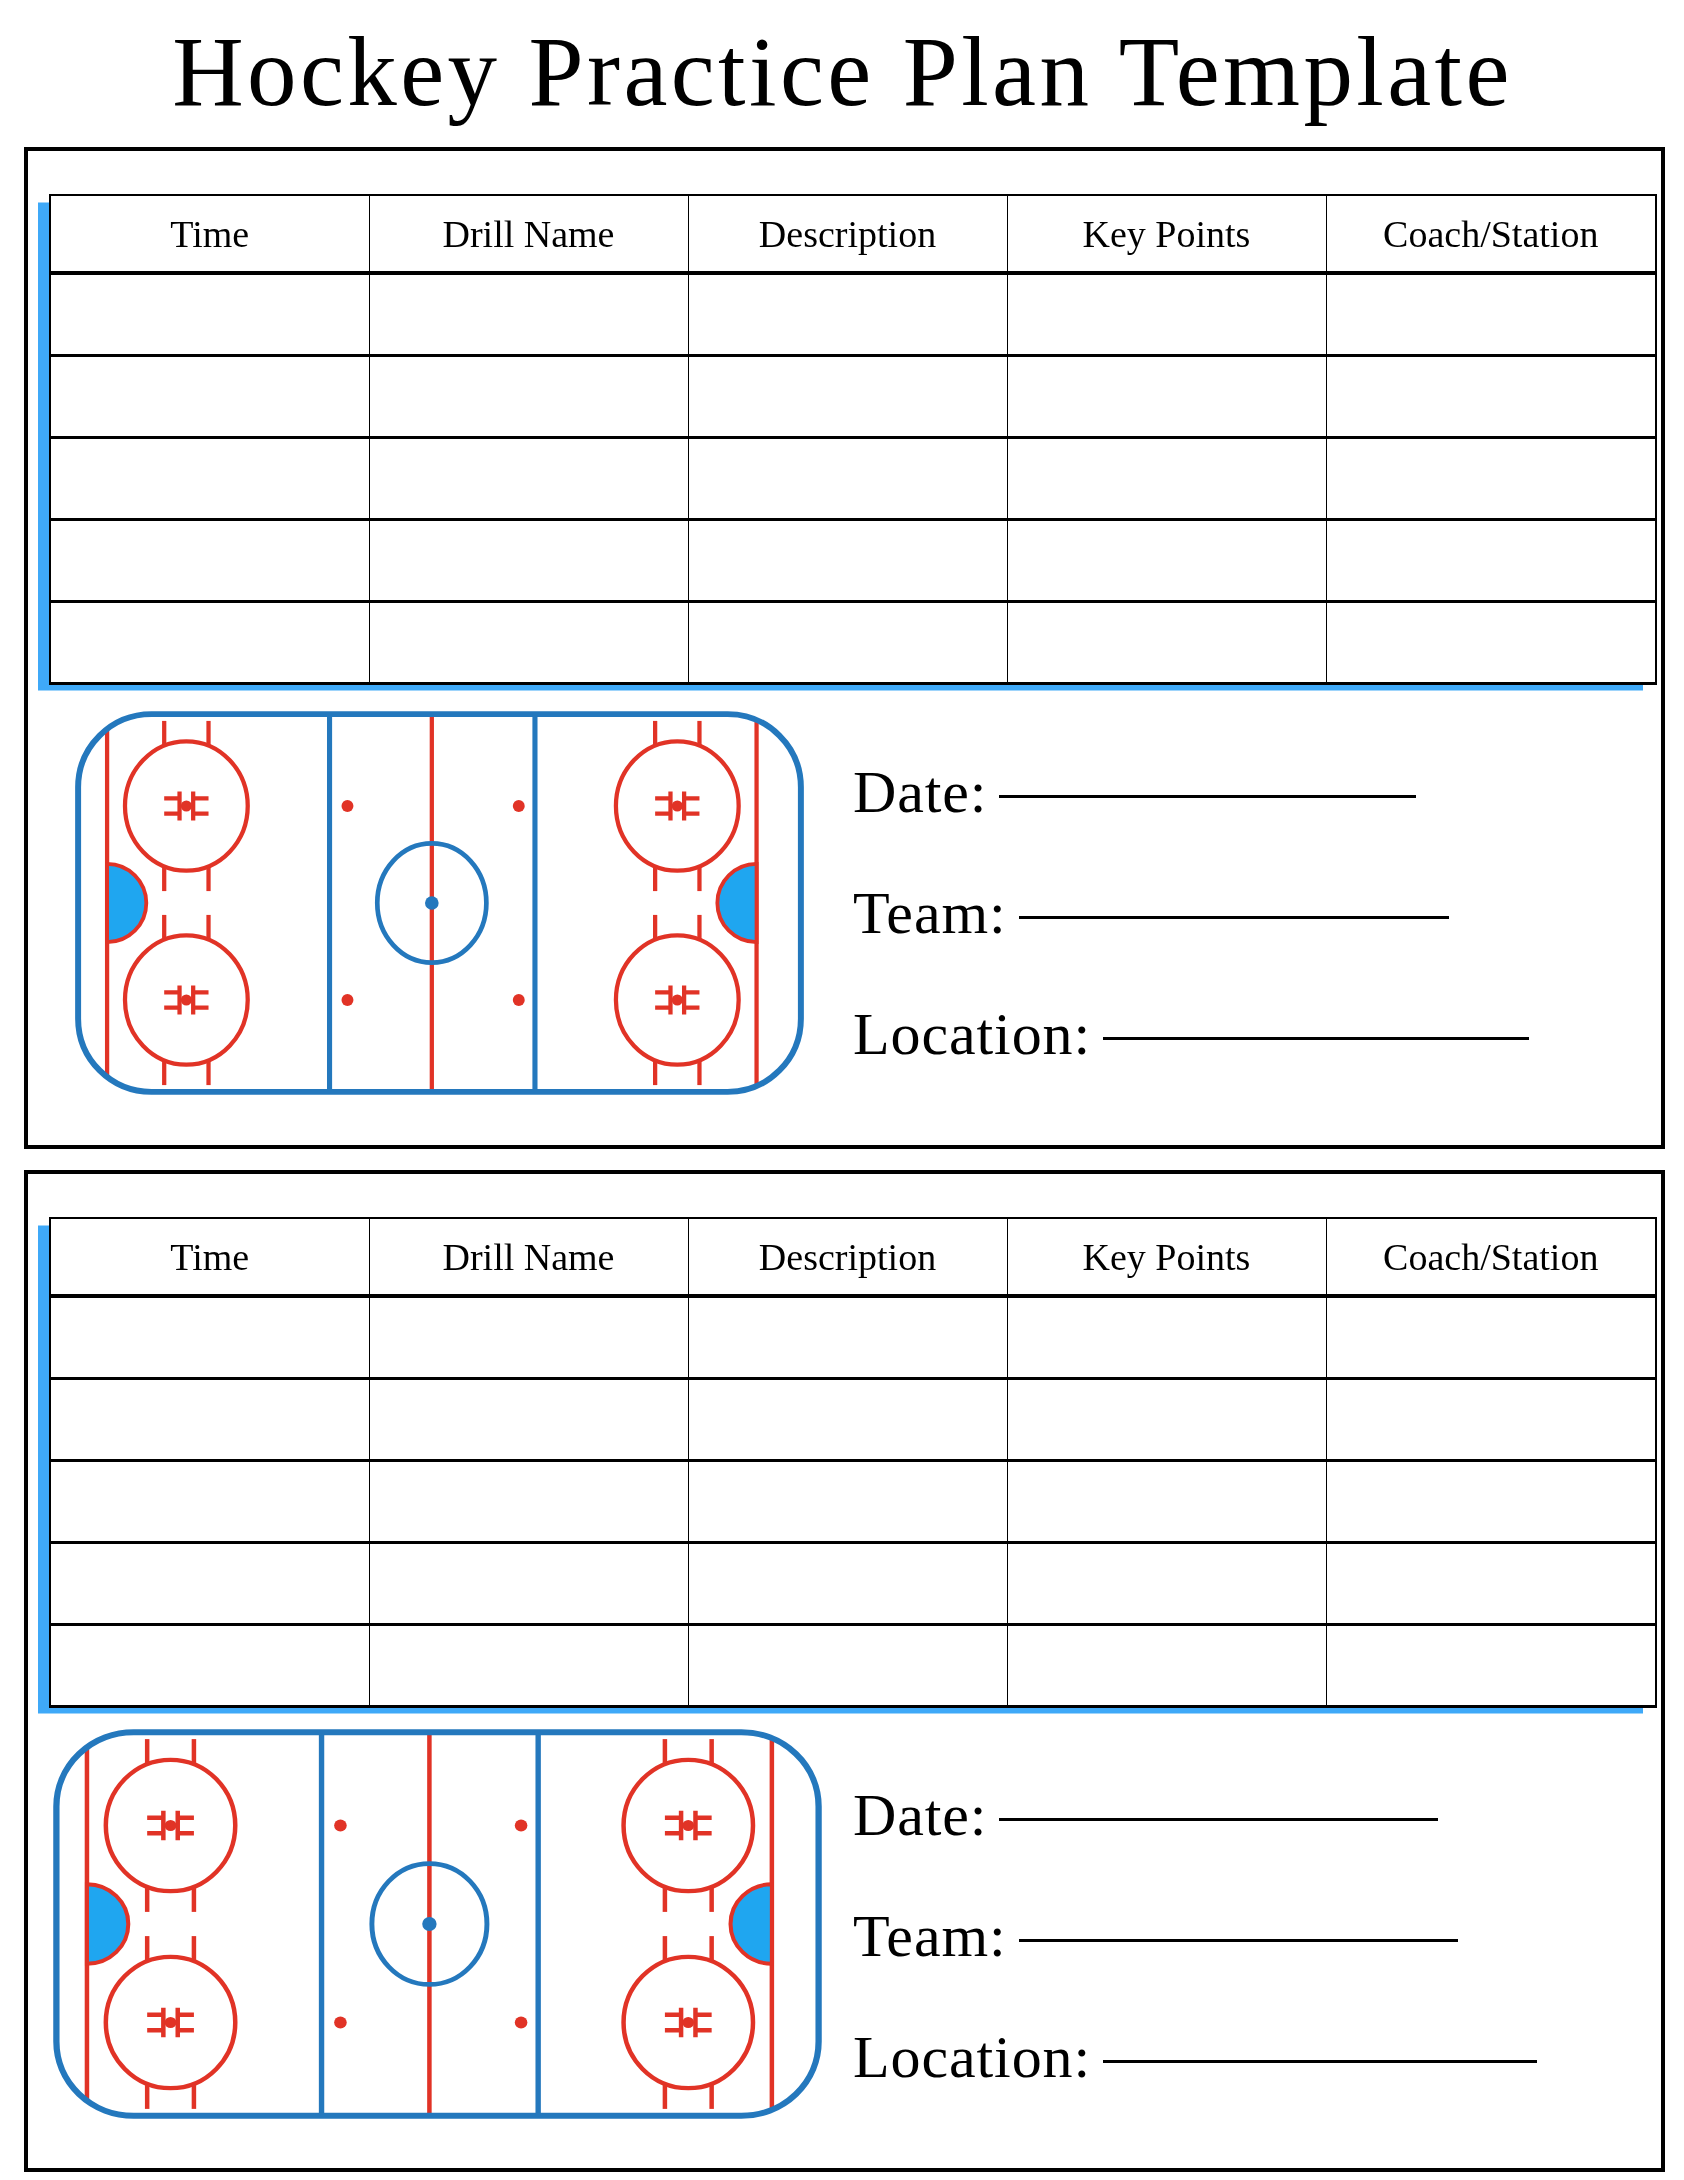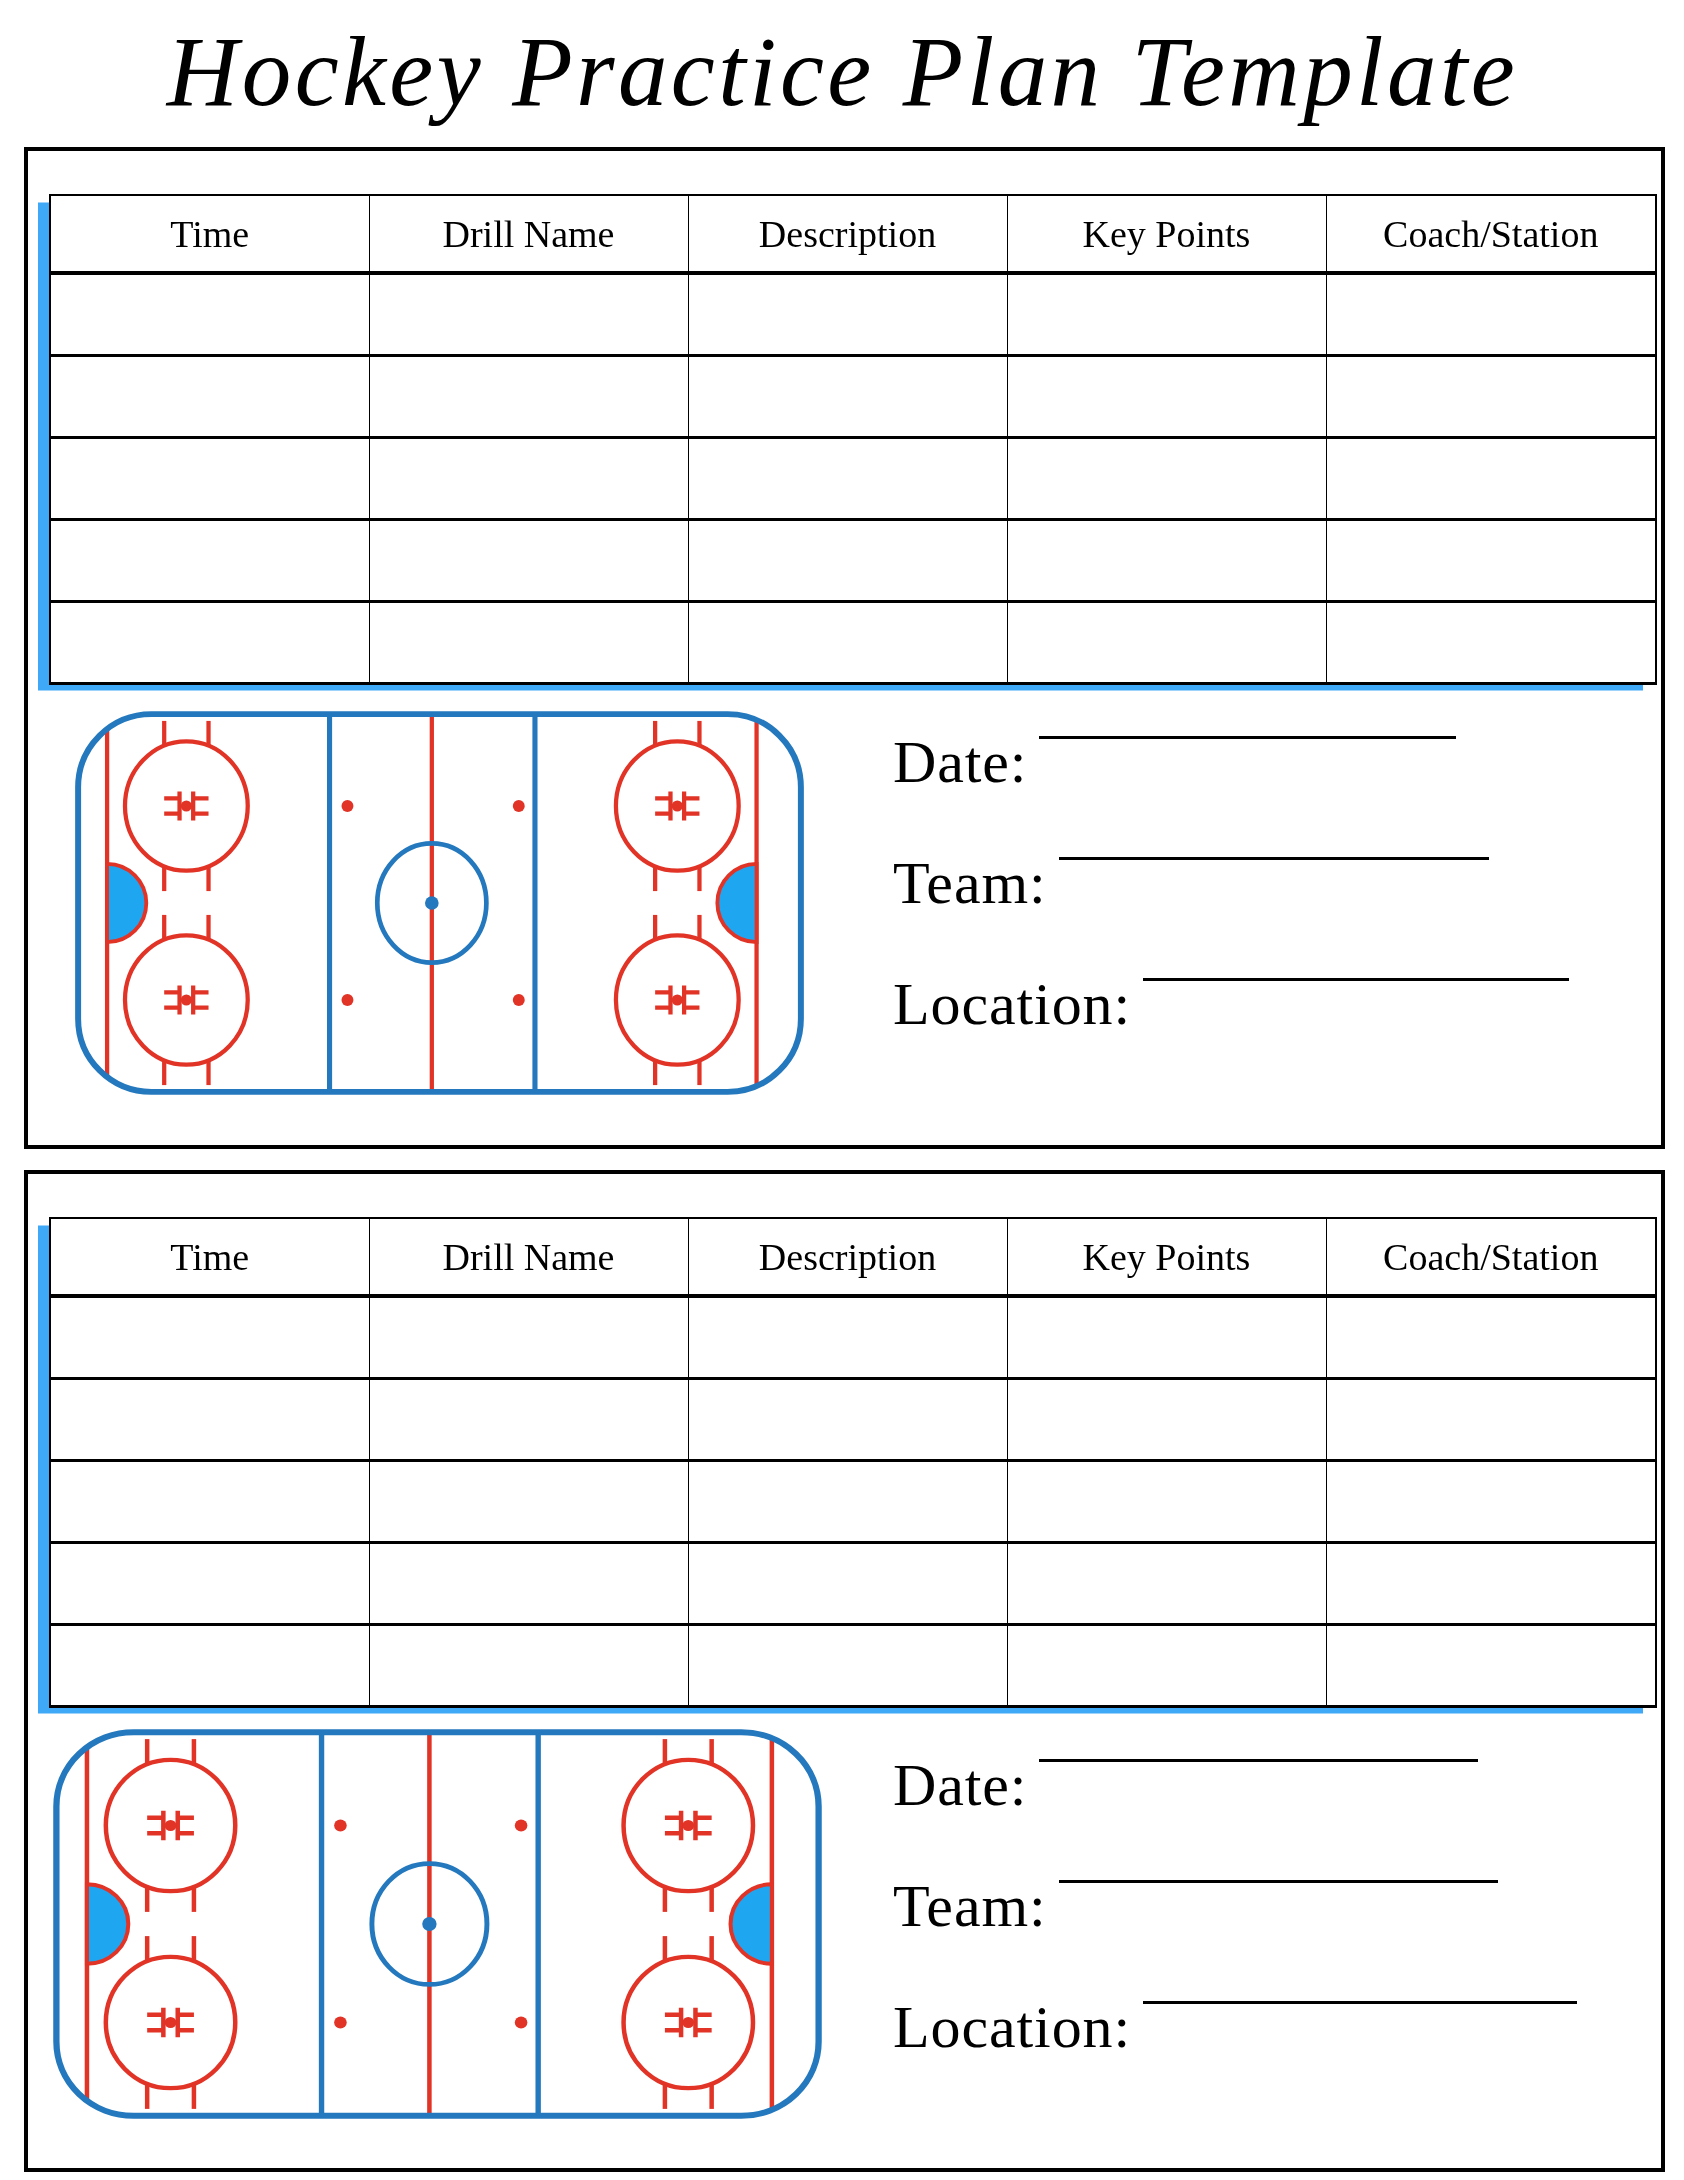--- a/index.html
+++ b/index.html
@@ -6,21 +6,21 @@
   body{
     position:relative;
     width:1685px;height:2181px;
     font-family:"Liberation Serif", serif;
     color:#000;
     overflow:hidden;
   }
   .page-title{
     position:absolute;top:15.3px;left:0;width:100%;
     text-align:center;
-    font-style:italic;font-weight:normal;
+    font-weight:normal;
     font-size:99px;line-height:1.15;letter-spacing:3.4px;
     margin:0;white-space:nowrap;
   }
   .plan-section{
     position:absolute;left:24px;width:1641px;height:1002px;
     border:4.3px solid #000;background:#fff;box-sizing:border-box;
   }
   #section-1{top:147px;}
   #section-2{top:1170px;}
 
@@ -50,21 +50,21 @@
   
   .rink{position:absolute;display:block;}
   #section-1 .rink{left:45px;top:558px;width:733px;height:388px;}
   #section-2 .rink{left:23px;top:553px;width:773px;height:394px;}
 
   
   .info{
     position:absolute;left:825px;top:550px;width:767px;
     display:flex;flex-direction:column;
   }
-  .field{height:121px;display:flex;align-items:center;margin-left:40px;}
+  .field{height:121px;display:flex;align-items:flex-end;}
   .field .label{font-size:60px;line-height:1;letter-spacing:0.9px;}
   .blank-line{
     display:inline-block;height:0;
     border-bottom:3.4px solid #000;
     margin-left:12px;position:relative;top:-24px;
   }
   .field-date .blank-line{width:417px;}
   .field-team .blank-line{width:430px;}
   .field-location .blank-line{width:426px;}
   #section-2 .field-date .blank-line{width:439px;}

